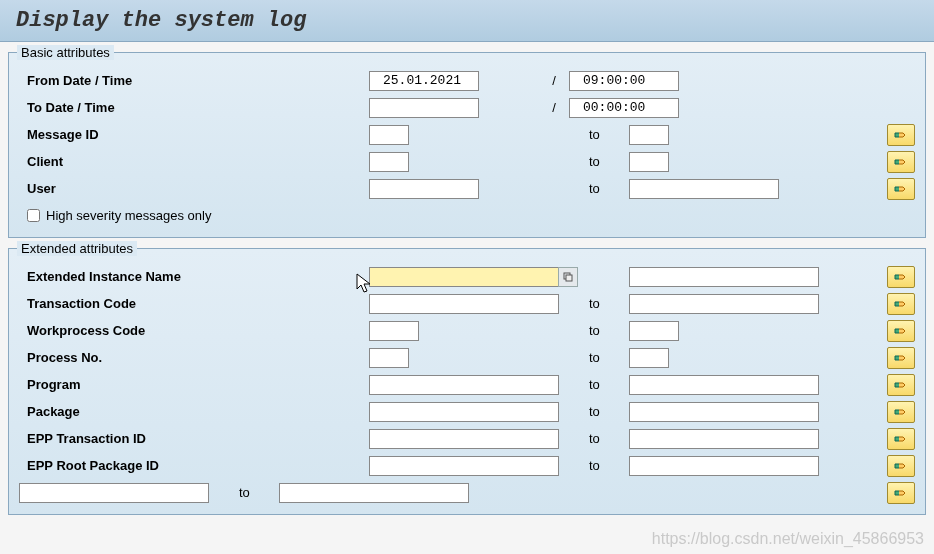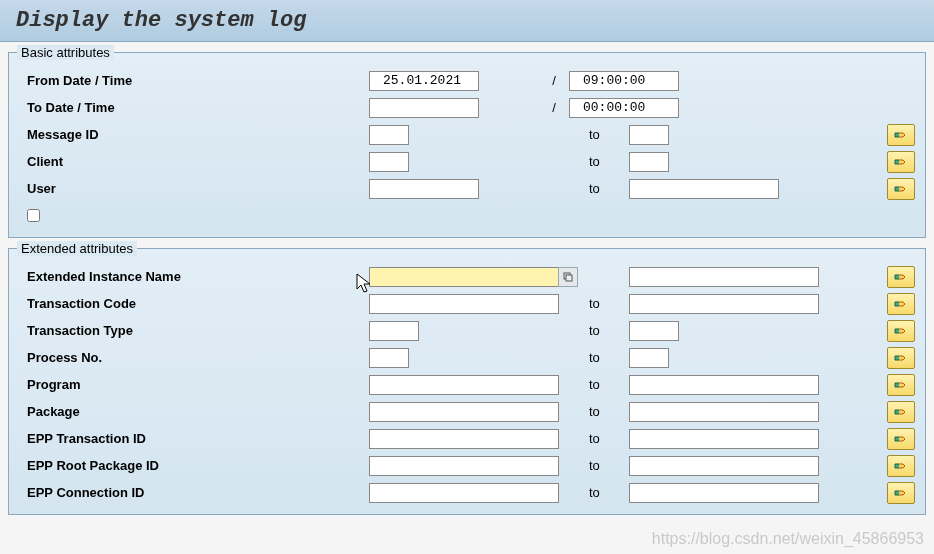--- a/index.html
+++ b/index.html
@@ -175,20 +175,21 @@
       <div class="spacer"></div>
       <div class="more-btn-cell"><span class="more-btn">
             <svg width="14" height="12" viewBox="0 0 14 12">
               <path d="M1 8 L5 8 L7 6 L5 4 L1 4 Z" fill="#4a7" stroke="#165"></path>
               <path d="M5 8 L9 8 L11 6 L9 4 L5 4" fill="#fc6" stroke="#a60"></path>
             </svg>
           </span></div>
     </div>
     <div class="row">
       <input type="checkbox" class="chk" style="">
+      <span>High severity messages only</span>
     </div>
   </div>
 </div>
 
 <div class="groupbox">
   <div class="groupbox-title">Extended attributes</div>
   <div class="groupbox-body">
     <div class="row">
       <div class="label">Extended Instance Name</div>
       <div style="width:210px"><input type="text" class="w190 highlight" value="" style=""><span class="f4-btn">
@@ -214,21 +215,21 @@
       <div class="col2"><input type="text" class="w190" value="" style=""></div>
       <div class="spacer"></div>
       <div class="more-btn-cell"><span class="more-btn">
             <svg width="14" height="12" viewBox="0 0 14 12">
               <path d="M1 8 L5 8 L7 6 L5 4 L1 4 Z" fill="#4a7" stroke="#165"></path>
               <path d="M5 8 L9 8 L11 6 L9 4 L5 4" fill="#fc6" stroke="#a60"></path>
             </svg>
           </span></div>
     </div>
     <div class="row">
-      <div class="label">Transaction Type</div>
+      <div class="label">Workprocess Code</div>
       <div style="width:200px"><input type="text" style="width: 50px;" value=""></div>
       <div class="to-label">to</div>
       <div class="col2"><input type="text" style="width: 50px;" value=""></div>
       <div class="spacer"></div>
       <div class="more-btn-cell"><span class="more-btn">
             <svg width="14" height="12" viewBox="0 0 14 12">
               <path d="M1 8 L5 8 L7 6 L5 4 L1 4 Z" fill="#4a7" stroke="#165"></path>
               <path d="M5 8 L9 8 L11 6 L9 4 L5 4" fill="#fc6" stroke="#a60"></path>
             </svg>
           </span></div>
@@ -292,21 +293,20 @@
       <div class="col2"><input type="text" class="w190" value="" style=""></div>
       <div class="spacer"></div>
       <div class="more-btn-cell"><span class="more-btn">
             <svg width="14" height="12" viewBox="0 0 14 12">
               <path d="M1 8 L5 8 L7 6 L5 4 L1 4 Z" fill="#4a7" stroke="#165"></path>
               <path d="M5 8 L9 8 L11 6 L9 4 L5 4" fill="#fc6" stroke="#a60"></path>
             </svg>
           </span></div>
     </div>
     <div class="row">
-      <div class="label">EPP Connection ID</div>
       <div style="width:200px"><input type="text" class="w190" value="" style=""></div>
       <div class="to-label">to</div>
       <div class="col2"><input type="text" class="w190" value="" style=""></div>
       <div class="spacer"></div>
       <div class="more-btn-cell"><span class="more-btn">
             <svg width="14" height="12" viewBox="0 0 14 12">
               <path d="M1 8 L5 8 L7 6 L5 4 L1 4 Z" fill="#4a7" stroke="#165"></path>
               <path d="M5 8 L9 8 L11 6 L9 4 L5 4" fill="#fc6" stroke="#a60"></path>
             </svg>
           </span></div>

